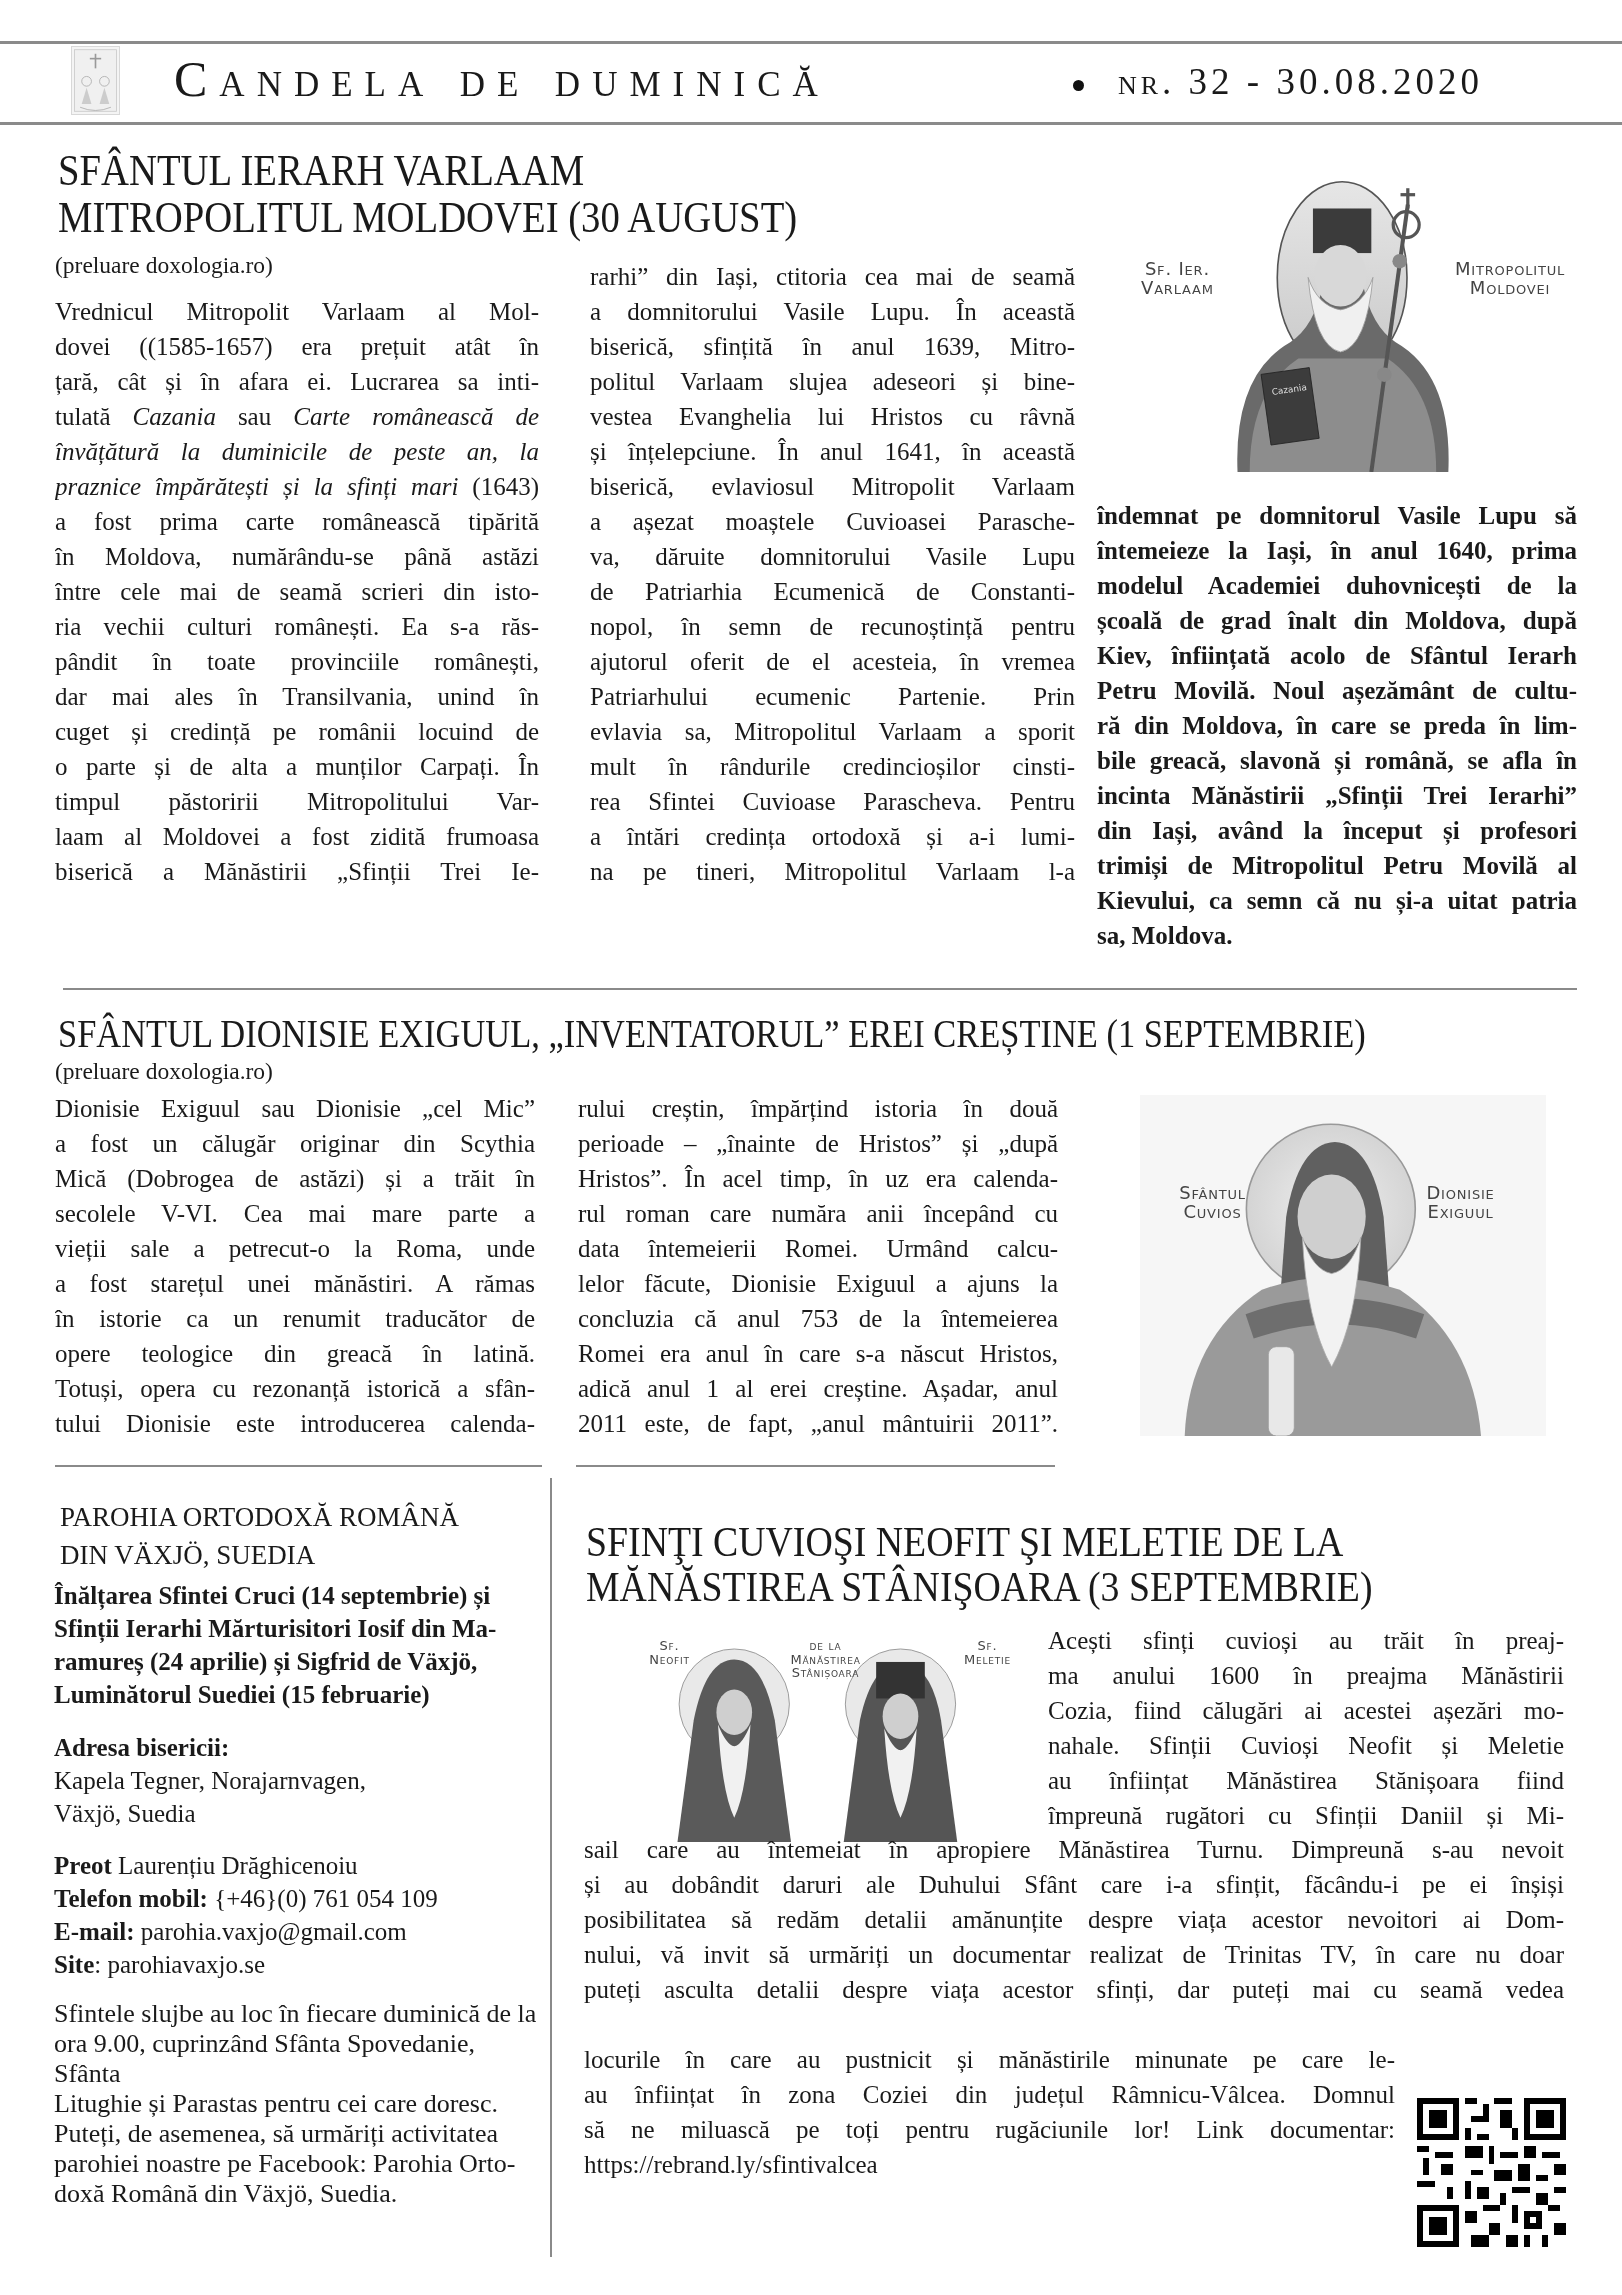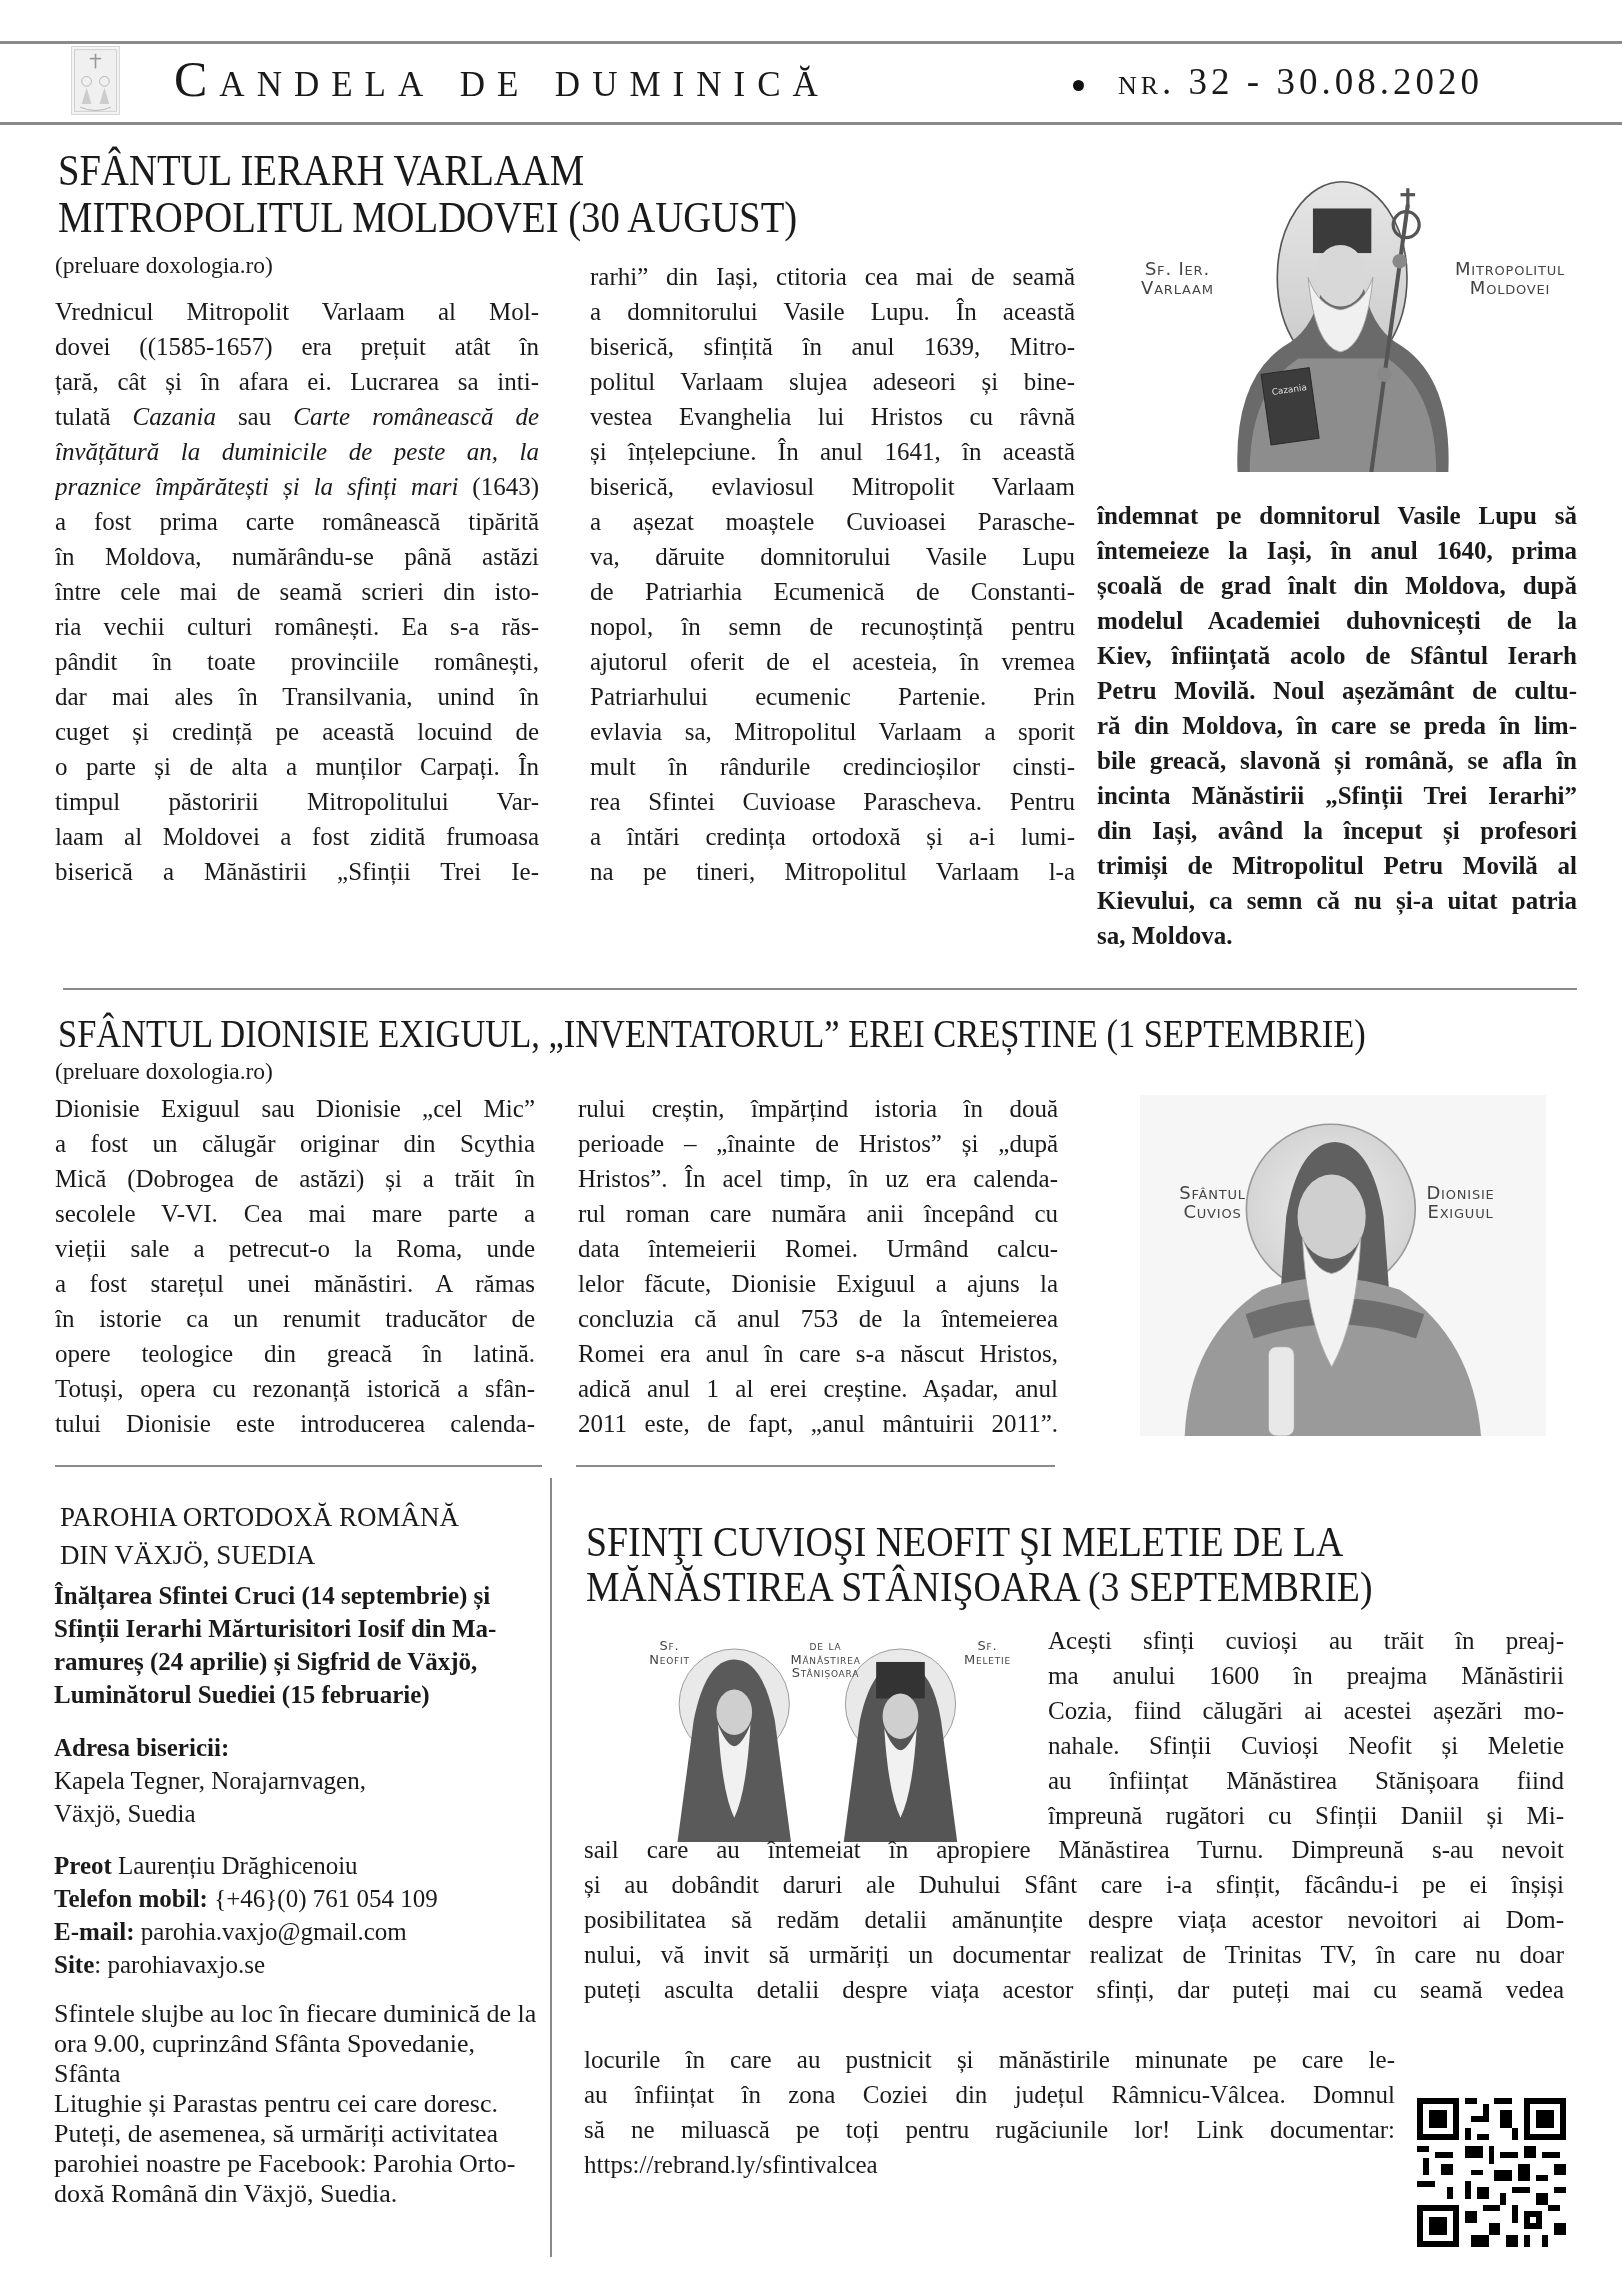--- a/index.html
+++ b/index.html
@@ -61,21 +61,21 @@
   <span class="line">țară, cât și în afara ei. Lucrarea sa inti-</span>
   <span class="line"><span>tulată </span><em>Cazania</em><span> sau </span><em>Carte românească de</em></span>
   <span class="line"><em>învățătură la duminicile de peste an, la</em></span>
   <span class="line"><em>praznice împărătești și la sfinți mari</em><span> (1643)</span></span>
   <span class="line">a fost prima carte românească tipărită</span>
   <span class="line">în Moldova, numărându-se până astăzi</span>
   <span class="line">între cele mai de seamă scrieri din isto-</span>
   <span class="line">ria vechii culturi românești. Ea s-a răs-</span>
   <span class="line">pândit în toate provinciile românești,</span>
   <span class="line">dar mai ales în Transilvania, unind în</span>
-  <span class="line">cuget și credință pe această locuind de</span>
+  <span class="line">cuget și credință pe românii locuind de</span>
   <span class="line">o parte și de alta a munților Carpați. În</span>
   <span class="line">timpul păstoririi Mitropolitului Var-</span>
   <span class="line">laam al Moldovei a fost zidită frumoasa</span>
   <span class="line">biserică a Mănăstirii „Sfinții Trei Ie-</span>
 </div>
 
 <div class="col body-text" style="left:578px;top:259px;width:485px;margin-left:12px;">
   <span class="line">rarhi” din Iași, ctitoria cea mai de seamă</span>
   <span class="line">a domnitorului Vasile Lupu. În această</span>
   <span class="line">biserică, sfințită în anul 1639, Mitro-</span>
@@ -125,22 +125,22 @@
   </div>
   <div class="icon-label" style="left:325px;top:88px;width:114px;">
     <div>Mitropolitul</div>
     <div>Moldovei</div>
   </div>
 </div>
 
 <div class="col body-text" style="left:1097px;top:498px;width:480px;font-weight:bold;">
   <span class="line">îndemnat pe domnitorul Vasile Lupu să</span>
   <span class="line">întemeieze la Iași, în anul 1640, prima</span>
+  <span class="line">modelul Academiei duhovnicești de la</span>
   <span class="line">școală de grad înalt din Moldova, după</span>
-  <span class="line">modelul Academiei duhovnicești de la</span>
   <span class="line">Kiev, înființată acolo de Sfântul Ierarh</span>
   <span class="line">Petru Movilă. Noul așezământ de cultu-</span>
   <span class="line">ră din Moldova, în care se preda în lim-</span>
   <span class="line">bile greacă, slavonă și română, se afla în</span>
   <span class="line">incinta Mănăstirii „Sfinții Trei Ierarhi”</span>
   <span class="line">din Iași, având la început și profesori</span>
   <span class="line">trimiși de Mitropolitul Petru Movilă al</span>
   <span class="line">Kievului, ca semn că nu și-a uitat patria</span>
   <span class="line last">sa, Moldova.</span>
 </div>

